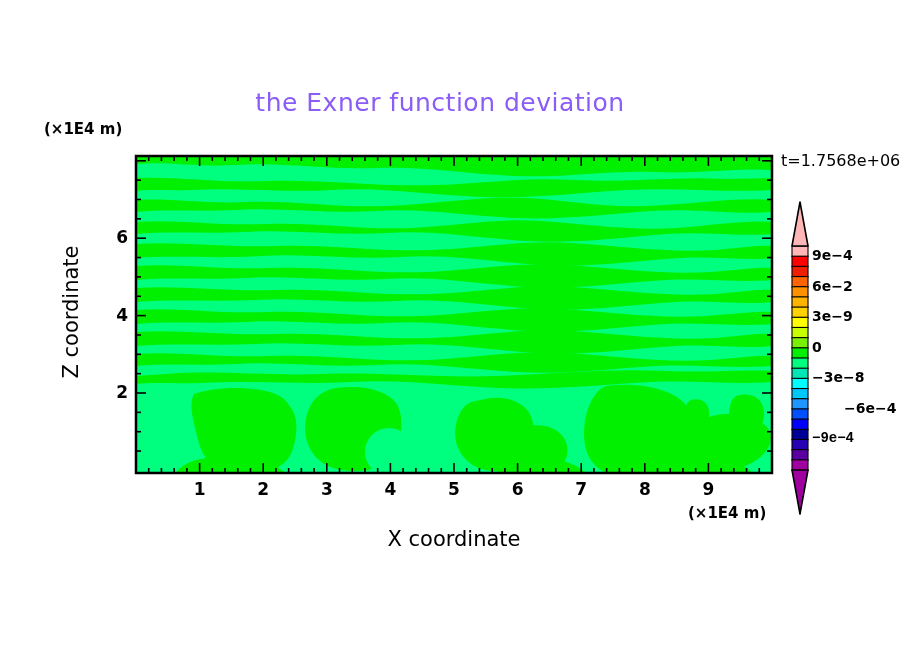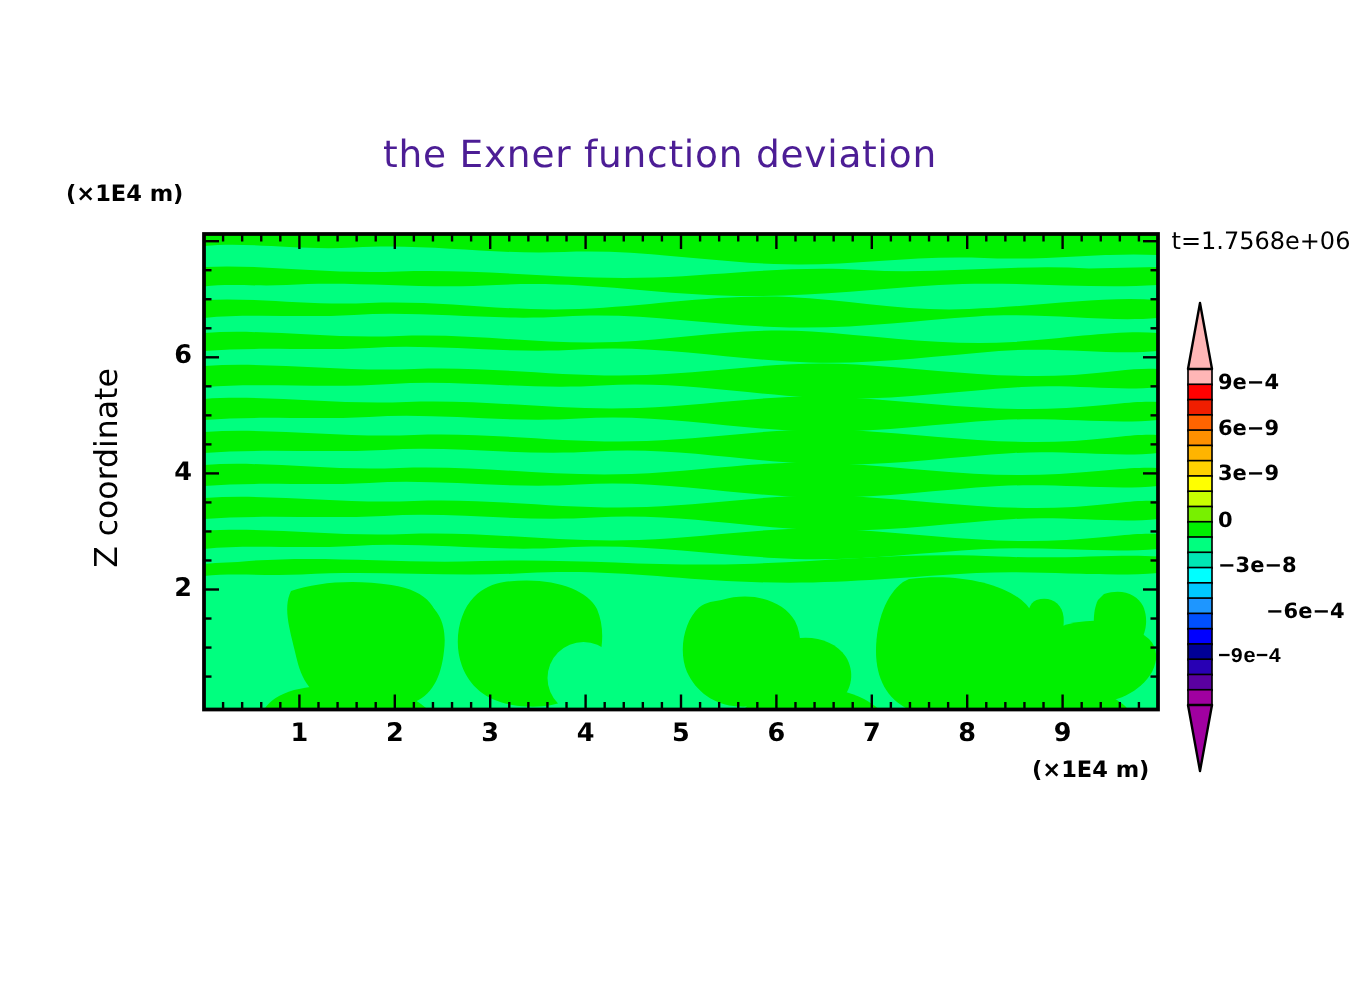--- a/index.html
+++ b/index.html
@@ -21,21 +21,21 @@
   }
 
   #plot-title {
     position: absolute;
     left: 0;
     top: 88px;
     width: 880px;
     text-align: center;
     font-size: 25px;
     letter-spacing: 0.5px;
-    color: #4c1d95;
+    color: #8b5cf6;
     white-space: pre;
   }
 
   #y-unit-label {
     position: absolute;
     left: 44px;
     top: 120px;
     font-size: 15px;
     font-weight: bold;
     white-space: pre;
@@ -125,20 +125,21 @@
 <body>
 
 <div class="stage">
 
   <div id="plot-title">the Exner function deviation</div>
 
   <div id="y-unit-label">(×1E4 m)</div>
   <div id="x-unit-label">(×1E4 m)</div>
   <div id="time-label">t=1.7568e+06</div>
 
+  <div id="x-axis-title">X coordinate</div>
   <div id="y-axis-title">Z coordinate</div>
 
   <svg class="field-svg" width="636" height="317" viewBox="0 0 636 317">
     <rect x="0" y="0" width="636" height="317" fill="#00FF7F"></rect>
     <g fill="#00F000" shape-rendering="geometricPrecision">
       <path d="M0,0 L636,0 L636,14 C600,12 560,18 520,16 C470,14 430,22 380,20 C330,18 290,10 240,12 C190,14 150,6 100,9 C60,11 30,5 0,8 Z"></path>
       <path d="M0,22 C40,20 80,27 130,25 C190,23 240,31 300,29 C350,27 390,21 440,24 C490,27 540,20 590,23 L636,22 L636,34 C590,37 540,31 490,34 C440,37 395,43 345,41 C290,39 250,31 195,34 C145,37 100,31 55,34 C35,35 16,33 0,35 Z"></path>
       <path d="M0,44 C35,42 70,48 110,46 C160,44 200,52 250,50 C300,48 340,40 390,42 C430,44 470,52 510,50 C560,48 600,41 636,44 L636,56 C600,59 560,52 515,55 C470,58 430,64 380,62 C330,60 290,52 240,55 C190,58 145,51 100,54 C65,56 30,53 0,56 Z"></path>
       <path d="M0,66 C40,63 80,70 130,68 C180,66 225,74 275,72 C320,70 360,62 405,65 C450,68 495,75 540,72 C580,69 610,64 636,66 L636,78 C605,81 570,75 530,78 C480,82 440,88 390,85 C340,82 300,74 250,77 C200,80 155,73 110,76 C70,78 35,75 0,78 Z"></path>
       <path d="M0,88 C45,85 90,92 140,90 C195,88 240,96 295,94 C345,92 385,84 435,87 C485,90 530,97 580,94 C605,92 622,89 636,90 L636,102 C610,105 580,100 545,102 C495,105 455,112 405,109 C355,106 315,98 265,101 C215,104 170,97 125,100 C80,103 40,99 0,102 Z"></path>
@@ -358,21 +359,21 @@
         <rect x="14" y="241.45454545454544" width="16" height="10.581818181818182" fill="#2800B4" stroke="#000000" stroke-width="1.1"></rect>
         <rect x="14" y="251.63636363636363" width="16" height="10.581818181818182" fill="#5A00A0" stroke="#000000" stroke-width="1.1"></rect>
         <rect x="14" y="261.8181818181818" width="16" height="10.581818181818182" fill="#A000A0" stroke="#000000" stroke-width="1.1"></rect>
       </g>
     <polygon id="cbar-top-cap" points="14,48 22,4 30,48" stroke="#000000" stroke-width="1.6" stroke-linejoin="round" fill="#FFB6B6"></polygon>
     <polygon id="cbar-bottom-cap" points="14,272 22,316 30,272" stroke="#000000" stroke-width="1.6" stroke-linejoin="round" fill="#A000A0"></polygon>
   </svg>
 
   <div id="cbar-labels">
       <div class="cbar-label" style="left: 812px; top: 247.182px;">9e−4</div>
-      <div class="cbar-label" style="left: 812px; top: 277.727px;">6e−9</div>
+      <div class="cbar-label" style="left: 812px; top: 277.727px;">6e−2</div>
       <div class="cbar-label" style="left: 812px; top: 308.273px;">3e−9</div>
       <div class="cbar-label" style="left: 812px; top: 338.818px;">0</div>
       <div class="cbar-label" style="left: 812px; top: 369.364px;">−3e−8</div>
       <div class="cbar-label" style="left: 844px; top: 399.909px;">−6e−4</div>
       <div class="cbar-label" style="left: 812px; top: 430.455px; font-family: Liberation Mono, monospace;">−9e−4</div>
     </div>
 
 </div>
 
 </body></html>

